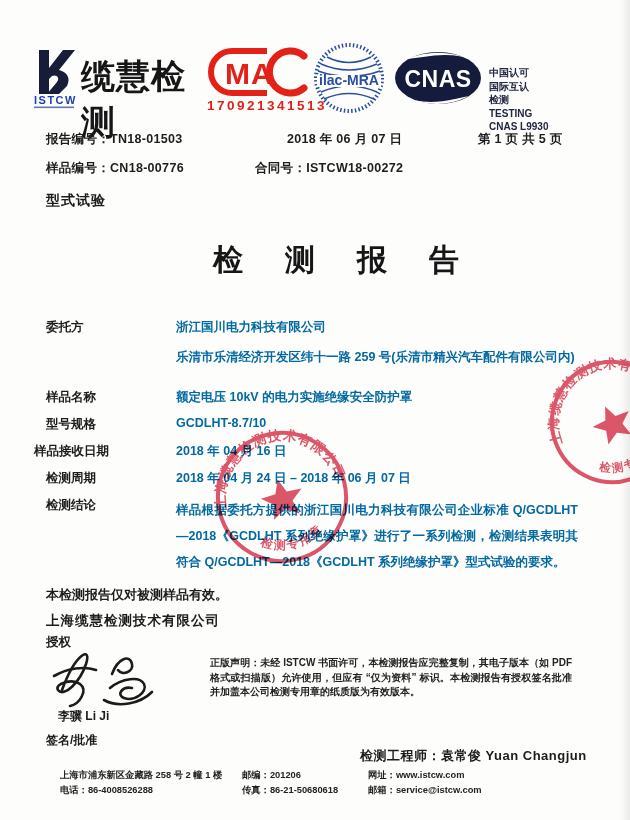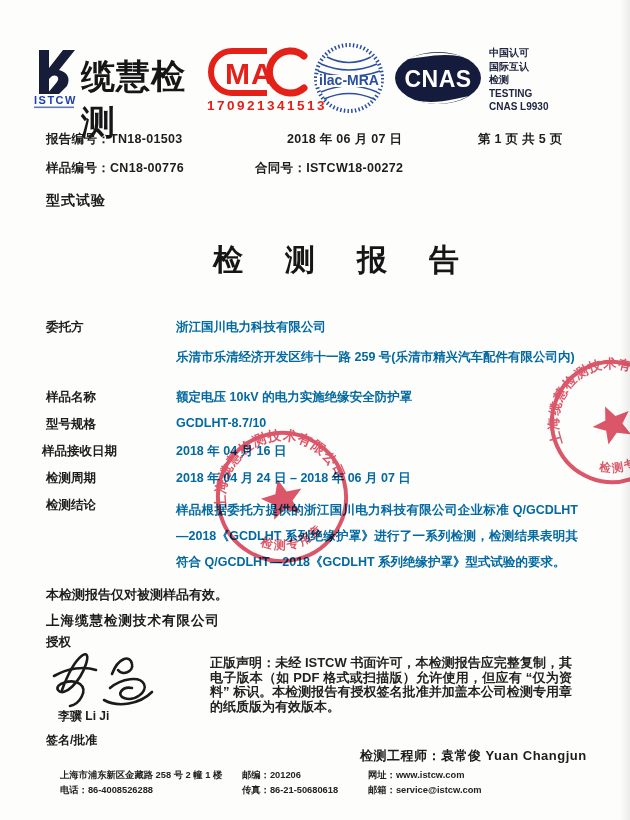--- a/index.html
+++ b/index.html
@@ -23,24 +23,24 @@
   .abs{position:absolute;}
   .meta{font-size:12.5px;font-weight:bold;color:#1d1d1d;letter-spacing:0.3px;}
   .lbl{font-size:12.5px;font-weight:bold;color:#1d1d1d;}
   .val{font-size:12.5px;font-weight:bold;color:#0369a1;}
   .title{
     font-family:"Liberation Serif","DejaVu Serif",serif;
     font-size:30px;font-weight:bold;letter-spacing:6px;color:#161616;
     text-align:center;width:100%;padding-left:24px;
   }
   .statement{
-    font-size:13px;color:#222;line-height:14.5px;font-weight:bold;
+    font-size:10px;color:#222;line-height:14.5px;font-weight:bold;
     text-align:justify;
   }
-  .accred{font-size:10px;font-weight:bold;line-height:13.5px;color:#20263f;}
+  .accred{font-size:10px;font-weight:bold;line-height:13.5px;color:#20263f;margin-top:20px;}
   .cma-number{
     color:#e32119;font-size:13.5px;font-weight:bold;letter-spacing:2.5px;
   }
   .stamp{mix-blend-mode:multiply;opacity:0.88;pointer-events:none;}
   .footer-col{font-size:9.3px;font-weight:bold;color:#222;line-height:15px;}
   .sig-caption{font-size:12px;font-weight:bold;}
   .engineer{font-size:13px;font-weight:bold;letter-spacing:0.5px;}
 </style>
 </head>
 <body>
@@ -116,21 +116,21 @@
   <div class="abs lbl" style="left:46px;top:319px;">委托方</div>
   <div class="abs val" style="left:176px;top:319px;">浙江国川电力科技有限公司</div>
   <div class="abs val" style="left:176px;top:349px;width:404px;">乐清市乐清经济开发区纬十一路 259 号(乐清市精兴汽车配件有限公司内)</div>
 
   <div class="abs lbl" style="left:46px;top:389px;">样品名称</div>
   <div class="abs val" style="left:176px;top:389px;">额定电压 10kV 的电力实施绝缘安全防护罩</div>
 
   <div class="abs lbl" style="left:46px;top:416px;">型号规格</div>
   <div class="abs val" style="left:176px;top:416px;">GCDLHT-8.7/10</div>
 
-  <div class="abs lbl" style="left:42px;top:443px;">样品接收日期</div>
+  <div class="abs lbl" style="left:34px;top:443px;">样品接收日期</div>
   <div class="abs val" style="left:176px;top:443px;">2018 年 04 月 16 日</div>
 
   <div class="abs lbl" style="left:46px;top:470px;">检测周期</div>
   <div class="abs val" style="left:176px;top:470px;">2018 年 04 月 24 日 – 2018 年 06 月 07 日</div>
 
   <div class="abs lbl" style="left:46px;top:497px;">检测结论</div>
   <div class="abs val" style="left:176px;top:497px;width:402px;line-height:26px;text-align:justify;">样品根据委托方提供的浙江国川电力科技有限公司企业标准 Q/GCDLHT—2018《GCDLHT 系列绝缘护罩》进行了一系列检测，检测结果表明其符合 Q/GCDLHT—2018《GCDLHT 系列绝缘护罩》型式试验的要求。</div>
 
   <div class="abs" style="left:46px;top:586px;font-size:13px;font-weight:bold;">本检测报告仅对被测样品有效。</div>
   <div class="abs" style="left:46px;top:612px;font-size:13.5px;font-weight:bold;letter-spacing:1px;">上海缆慧检测技术有限公司</div>

